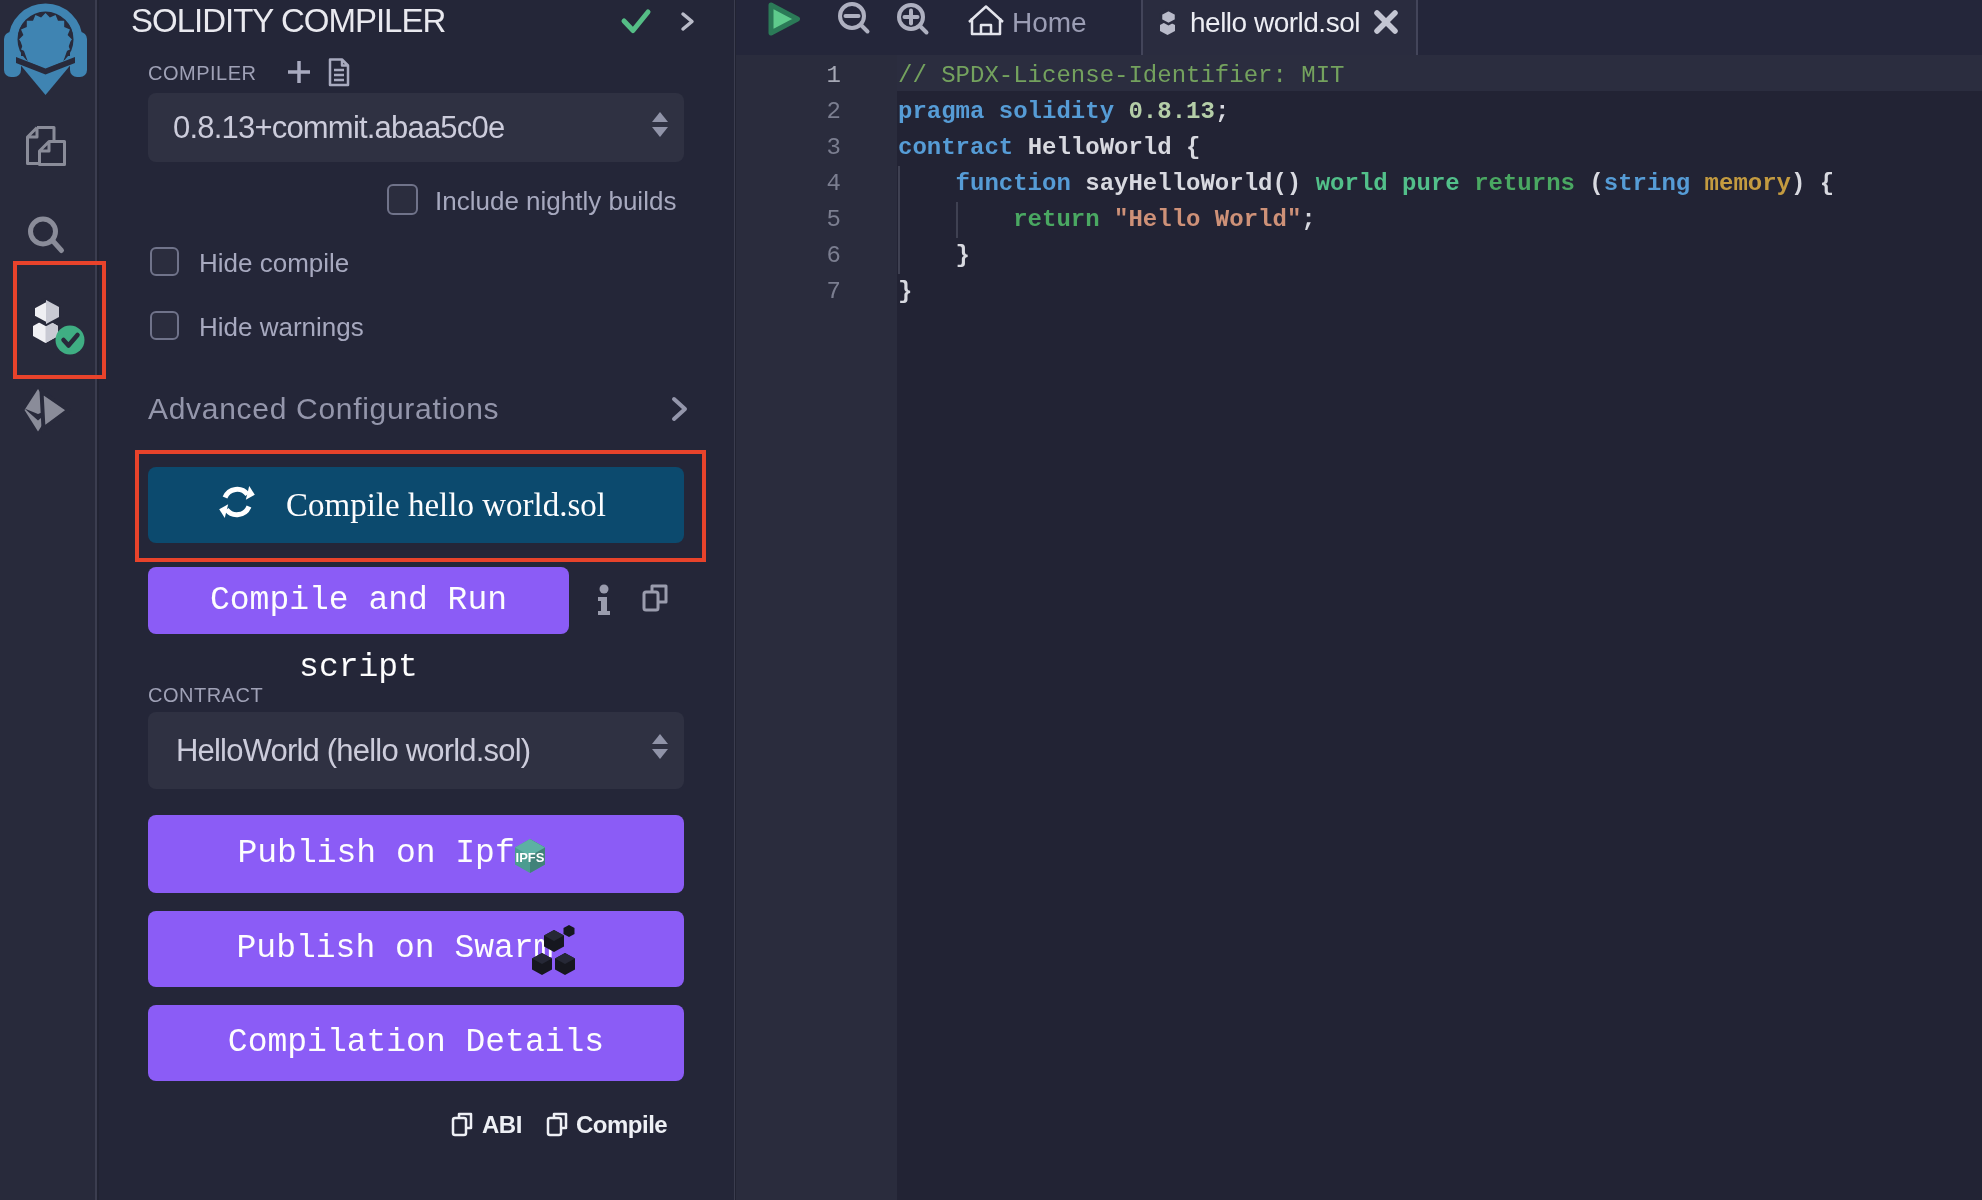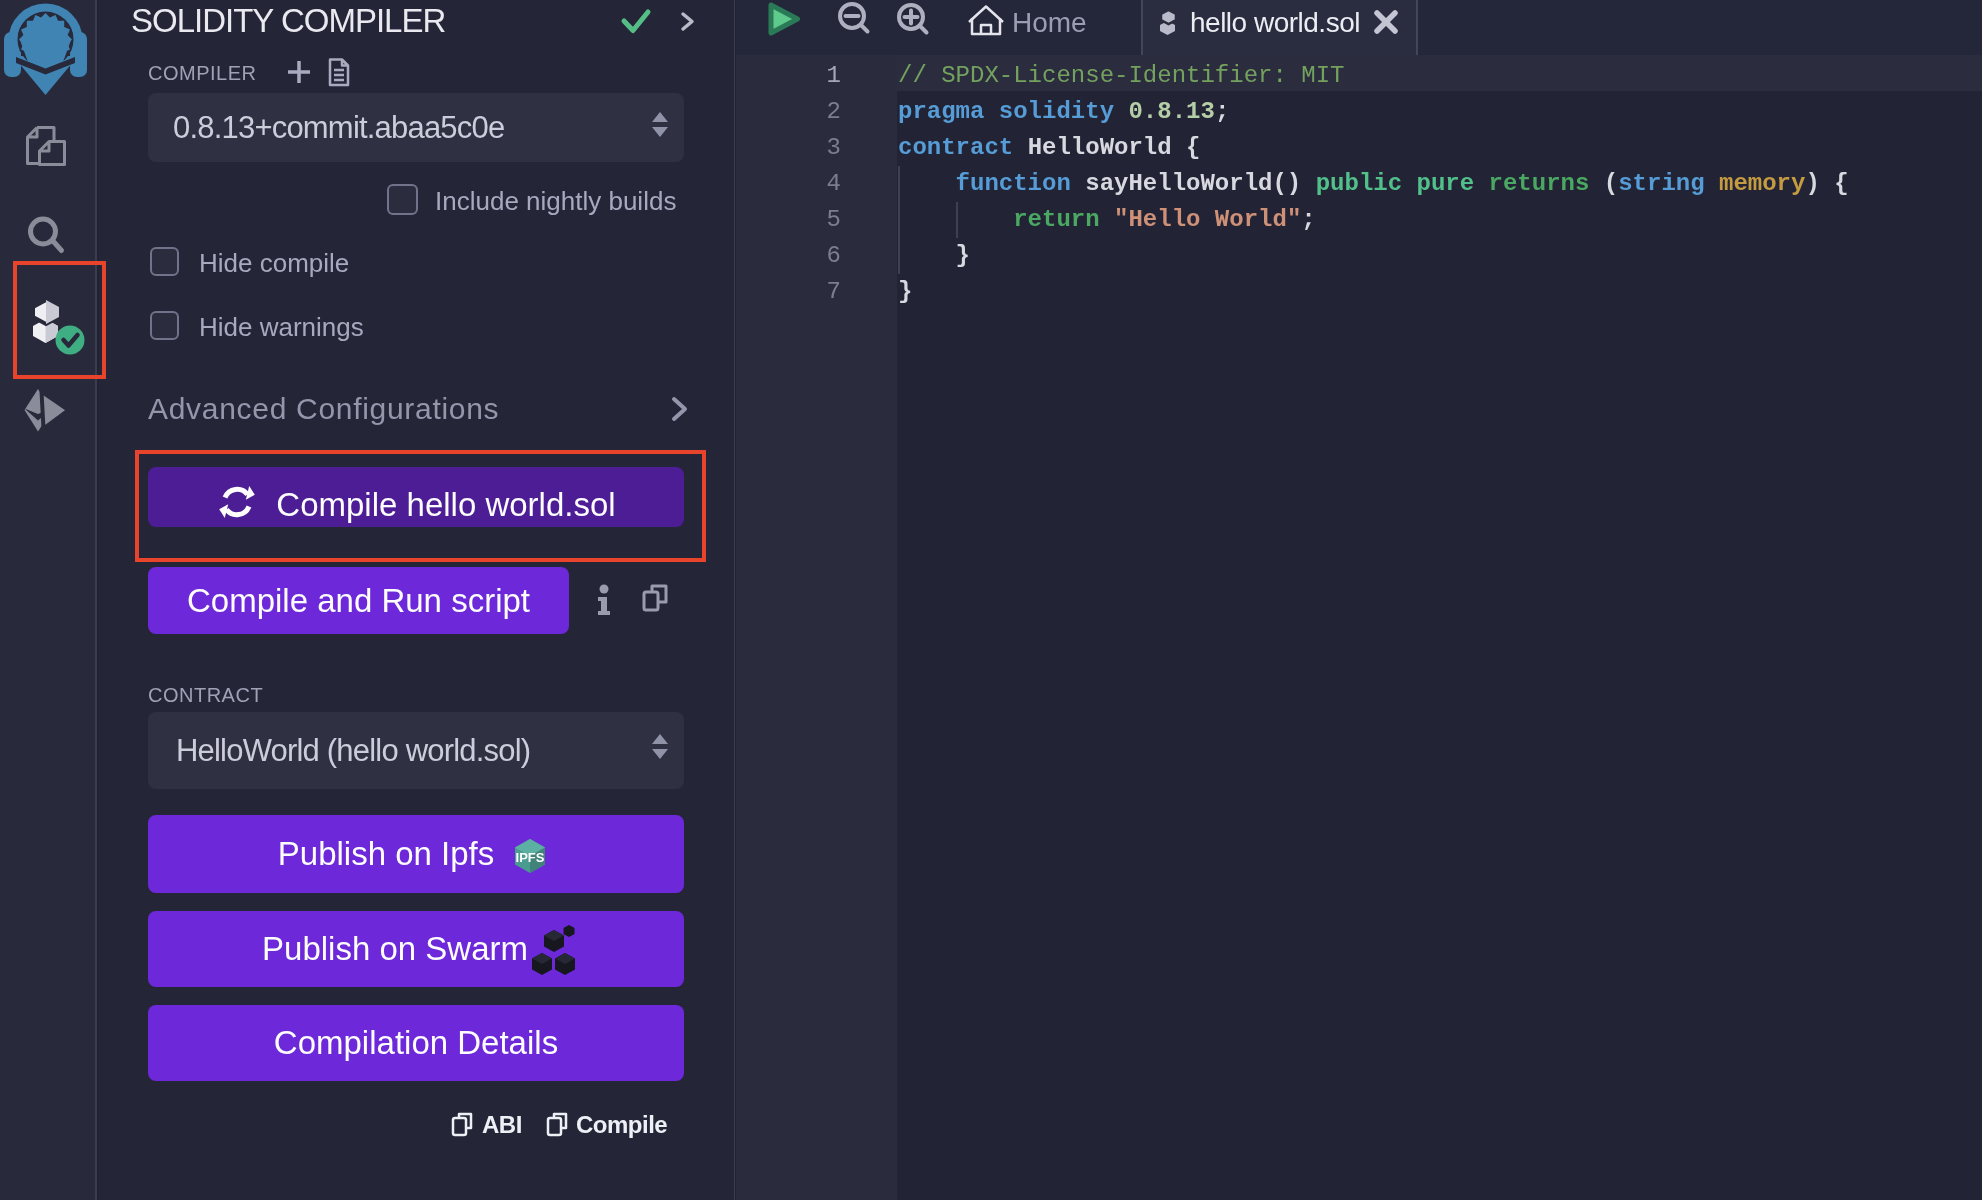--- a/index.html
+++ b/index.html
@@ -9,21 +9,21 @@
   #panel { left:99px; top:0; width:636px; height:1200px; background:#242638; border-right:1px solid #3b3d4f; }
   #editor { left:736px; top:0; width:1246px; height:1200px; background:#222334; }
   #tabbar { left:736px; top:0; width:1246px; height:55px; background:#24263a; }
   #gutter { left:736px; top:55px; width:161px; height:1145px; background:#2a2c3d; }
   #curline { left:897px; top:55px; width:1085px; height:36px; background:#2b2d3f; }
   .lbl { color:#9fa1b6; font-size:20px; letter-spacing:0.5px; }
   .cblabel { color:#a7a9bf; font-size:26px; }
   .checkbox { border:2px solid #70738a; border-radius:6px; background:#2b2d3e; }
   .select { background:#2f3142; border-radius:8px; color:#ccccdb; font-size:31px; letter-spacing:-0.8px; }
   .btn { border-radius:8px; color:#fdfdfe; font-size:33px; text-align:center; }
-  .grey { background:#6d28d9; }
+  .grey { background:#8b5cf6;font-family:Liberation Mono, monospace; }
   .redbox { border:4px solid #e8432b; }
   .num { position:absolute; width:106px; text-align:right; color:#7b7e90; font-family:"Liberation Mono",monospace; font-size:24px; line-height:36px; }
   .code { position:absolute; left:898px; white-space:pre; font-family:"Liberation Mono",monospace; font-size:24px; line-height:36px; font-weight:600; color:#d8d9e0; }
   .c-com { color:#74a25e; font-weight:500;}
   .c-kw { color:#569cd6; }
   .c-grn { color:#52c08a; } .c-grn2 { color:#4aa862; } .c-num { color:#b5cea8; }
   .c-str { color:#ce9178; }
   .c-yel { color:#c49b40; }
   .c-wh { color:#d8d9e0; }
 </style>
@@ -107,21 +107,21 @@
 <div class="abs cblabel" style="left:435px;top:186px;">Include nightly builds</div>
 <div class="abs checkbox" style="left:150px;top:247px;width:29px;height:29px;"></div>
 <div class="abs cblabel" style="left:199px;top:248px;">Hide compile</div>
 <div class="abs checkbox" style="left:150px;top:311px;width:29px;height:29px;"></div>
 <div class="abs cblabel" style="left:199px;top:312px;">Hide warnings</div>
 <div class="abs" style="left:148px;top:392px;color:#9496ab;font-size:30px;letter-spacing:0.7px;">Advanced Configurations</div>
 <svg class="abs" style="left:668px;top:396px" width="24" height="26" viewBox="0 0 24 26">
   <path d="M6,3 L17,13 L6,23" fill="none" stroke="#9496ab" stroke-width="4" stroke-linecap="round" stroke-linejoin="round"></path>
 </svg>
 <div class="abs redbox" style="left:135px;top:450px;width:571px;height:112px;z-index:5"></div>
-<div class="abs btn" style="left:148px;top:467px;width:536px;height:60px;line-height:76px;background:#4c1d95;">
+<div class="abs btn" style="left:148px;top:467px;width:536px;height:76px;line-height:76px;background:#0c4a6e;font-family:Liberation Serif, serif;">
   <span style="margin-left:60px;">Compile hello world.sol</span>
 </div>
 <svg class="abs" style="left:219px;top:484px" width="36" height="36" viewBox="0 0 36 36">
   <g stroke="#ffffff" stroke-width="5" fill="none">
     <path d="M6,13.5 A13,13 0 0 1 28.5,10.5"></path>
     <path d="M30,22.5 A13,13 0 0 1 7.5,25.5"></path>
   </g>
   <polygon points="28.5,2 28.5,16 36,9" fill="#ffffff" transform="rotate(14 29 9)"></polygon>
   <polygon points="7.5,20 7.5,34 0,27" fill="#ffffff" transform="rotate(14 7 27)"></polygon>
 </svg>
@@ -209,16 +209,16 @@
 <div class="num" style="left:735px;top:130px;">3</div>
 <div class="num" style="left:735px;top:166px;">4</div>
 <div class="num" style="left:735px;top:202px;">5</div>
 <div class="num" style="left:735px;top:238px;">6</div>
 <div class="num" style="left:735px;top:274px;">7</div>
 <div class="abs" style="left:898px;top:166px;width:2px;height:108px;background:#3f4152;"></div>
 <div class="abs" style="left:956px;top:202px;width:2px;height:36px;background:#3f4152;"></div>
 <div class="code" style="top:58px;"><span class="c-com">// SPDX-License-Identifier: MIT</span></div>
 <div class="code" style="top:94px;"><span class="c-kw">pragma solidity</span> <span class="c-num">0.8.13</span><span class="c-wh">;</span></div>
 <div class="code" style="top:130px;"><span class="c-kw">contract</span> <span class="c-wh">HelloWorld {</span></div>
-<div class="code" style="top:166px;">    <span class="c-kw">function</span> <span class="c-wh">sayHelloWorld()</span> <span class="c-grn">public pure</span> <span class="c-grn2">returns</span> <span class="c-wh">(</span><span class="c-kw">string</span> <span class="c-yel">memory</span><span class="c-wh">) {</span></div>
+<div class="code" style="top:166px;">    <span class="c-kw">function</span> <span class="c-wh">sayHelloWorld()</span> <span class="c-grn">world pure</span> <span class="c-grn2">returns</span> <span class="c-wh">(</span><span class="c-kw">string</span> <span class="c-yel">memory</span><span class="c-wh">) {</span></div>
 <div class="code" style="top:202px;">        <span class="c-grn2">return</span> <span class="c-str">"Hello World"</span><span class="c-wh">;</span></div>
 <div class="code" style="top:238px;">    <span class="c-wh">}</span></div>
 <div class="code" style="top:274px;"><span class="c-wh">}</span></div>
 
 </body></html>

